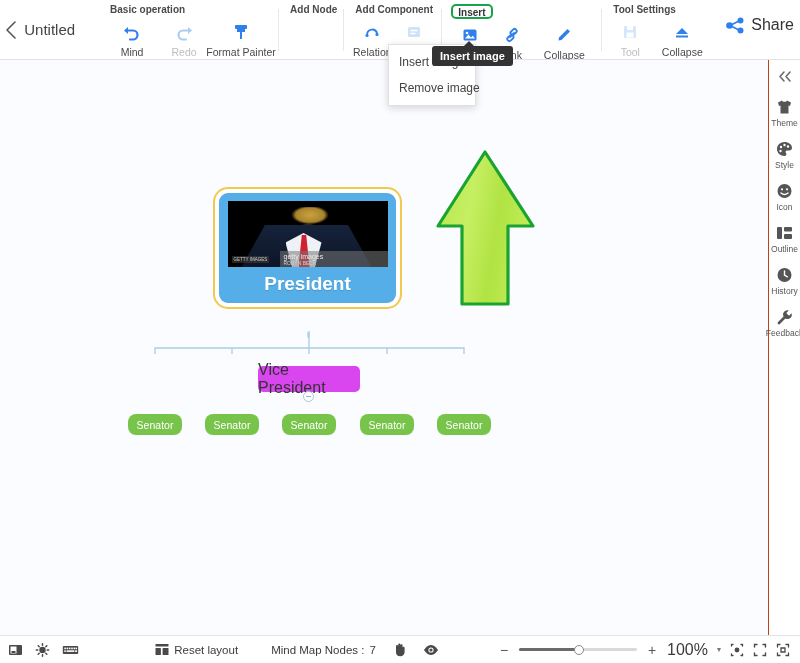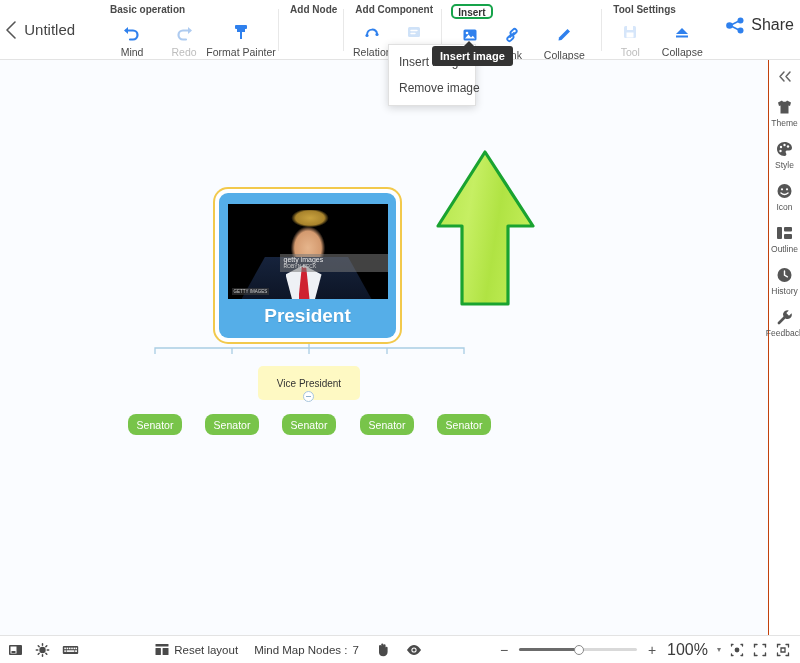--- a/index.html
+++ b/index.html
@@ -81,21 +81,21 @@
   
   .canvas {
     position:absolute; left:0; top:60px; width:768px; height:575px;
     background:#fafcff; overflow:hidden;
   }
   .canvas-svg { position:absolute; left:0; top:0; }
 
   .node { position:absolute; display:flex; align-items:center; justify-content:center; }
 
   .node-president {
-    left:219px; top:133px; width:177px; height:145px;
+    left:219px; top:133px; width:177px; height:110px;
     background:#55aee8; border-radius:9px;
     box-shadow:0 0 0 4px #fff, 0 0 0 6px #f2c94c;
     flex-direction:column; padding:8px;
   }
   .pres-img {
     width:160px; height:95px; background:#000; position:relative; overflow:hidden;
   }
   .pres-img .face {
     position:absolute; left:34px; top:6px; width:86px; height:95px;
     background:
@@ -129,23 +129,23 @@
   .pres-img .cr {
     position:absolute; left:4px; bottom:4px; font-size:4.5px; color:#cccccc;
     background:rgba(60,60,60,.6); padding:1px 2px;
   }
   .pres-label {
     color:#fff; font-size:19px; font-weight:bold; margin-top:6px;
     text-shadow:0 1px 1px rgba(0,0,0,.15);
   }
 
   .node-vp {
-    left:258px; top:306px; width:102px; height:34px;
-    background:#fef9c3; border-radius:5px;
-    color:#333; font-size:10px;
+    left:258px; top:306px; width:102px; height:26px;
+    background:#d946ef; border-radius:5px;
+    color:#333; font-size:16px;
   }
   .node-sen {
     width:54px; height:21px; background:#78c44a; border-radius:8px;
     color:#fff; font-size:10.5px; top:354px;
   }
 
   .collapse-dot {
     position:absolute; left:303px; top:331px; width:11px; height:11px;
     border-radius:50%; background:#fff; border:1px solid #a8c6dd;
     display:flex; align-items:center; justify-content:center; cursor:pointer; z-index:5;
@@ -172,21 +172,21 @@
 
   
   .bottombar {
     position:absolute; left:0; bottom:0; width:800px; height:28px;
     background:#fff; border-top:1px solid #e3e3e3;
     display:flex; align-items:center;
   }
   .bb-left { display:flex; align-items:center; gap:12px; padding-left:8px; }
   .bb-left .ico { cursor:pointer; display:flex; align-items:center; }
   .bb-center { display:flex; align-items:center; gap:16px; margin-left:auto; }
-  .bb-btn { display:flex; align-items:center; gap:5px; cursor:pointer; }
+  .bb-btn { display:flex; align-items:center; gap:5px; cursor:pointer;margin-left:17px; }
   .bb-btn .lbl { font-size:11.5px; color:#3b3b3b; }
   .bb-stat { font-size:11.5px; color:#3b3b3b; }
   .bb-right { display:flex; align-items:center; gap:9px; margin-left:auto; padding-right:10px; }
   .zoom-minus, .zoom-plus { font-size:14px; color:#555; cursor:pointer; width:12px; text-align:center; }
   .zslider { position:relative; width:118px; height:14px; display:flex; align-items:center; cursor:pointer; }
   .ztrack { position:absolute; left:0; width:118px; height:3px; background:#d9d9d9; border-radius:2px; }
   .zfill { position:absolute; left:0; width:60px; height:3px; background:#6b6b6b; border-radius:2px; }
   .zknob {
     position:absolute; left:55px; width:10px; height:10px; border-radius:50%;
     background:#fff; border:1.5px solid #8a8a8a;

